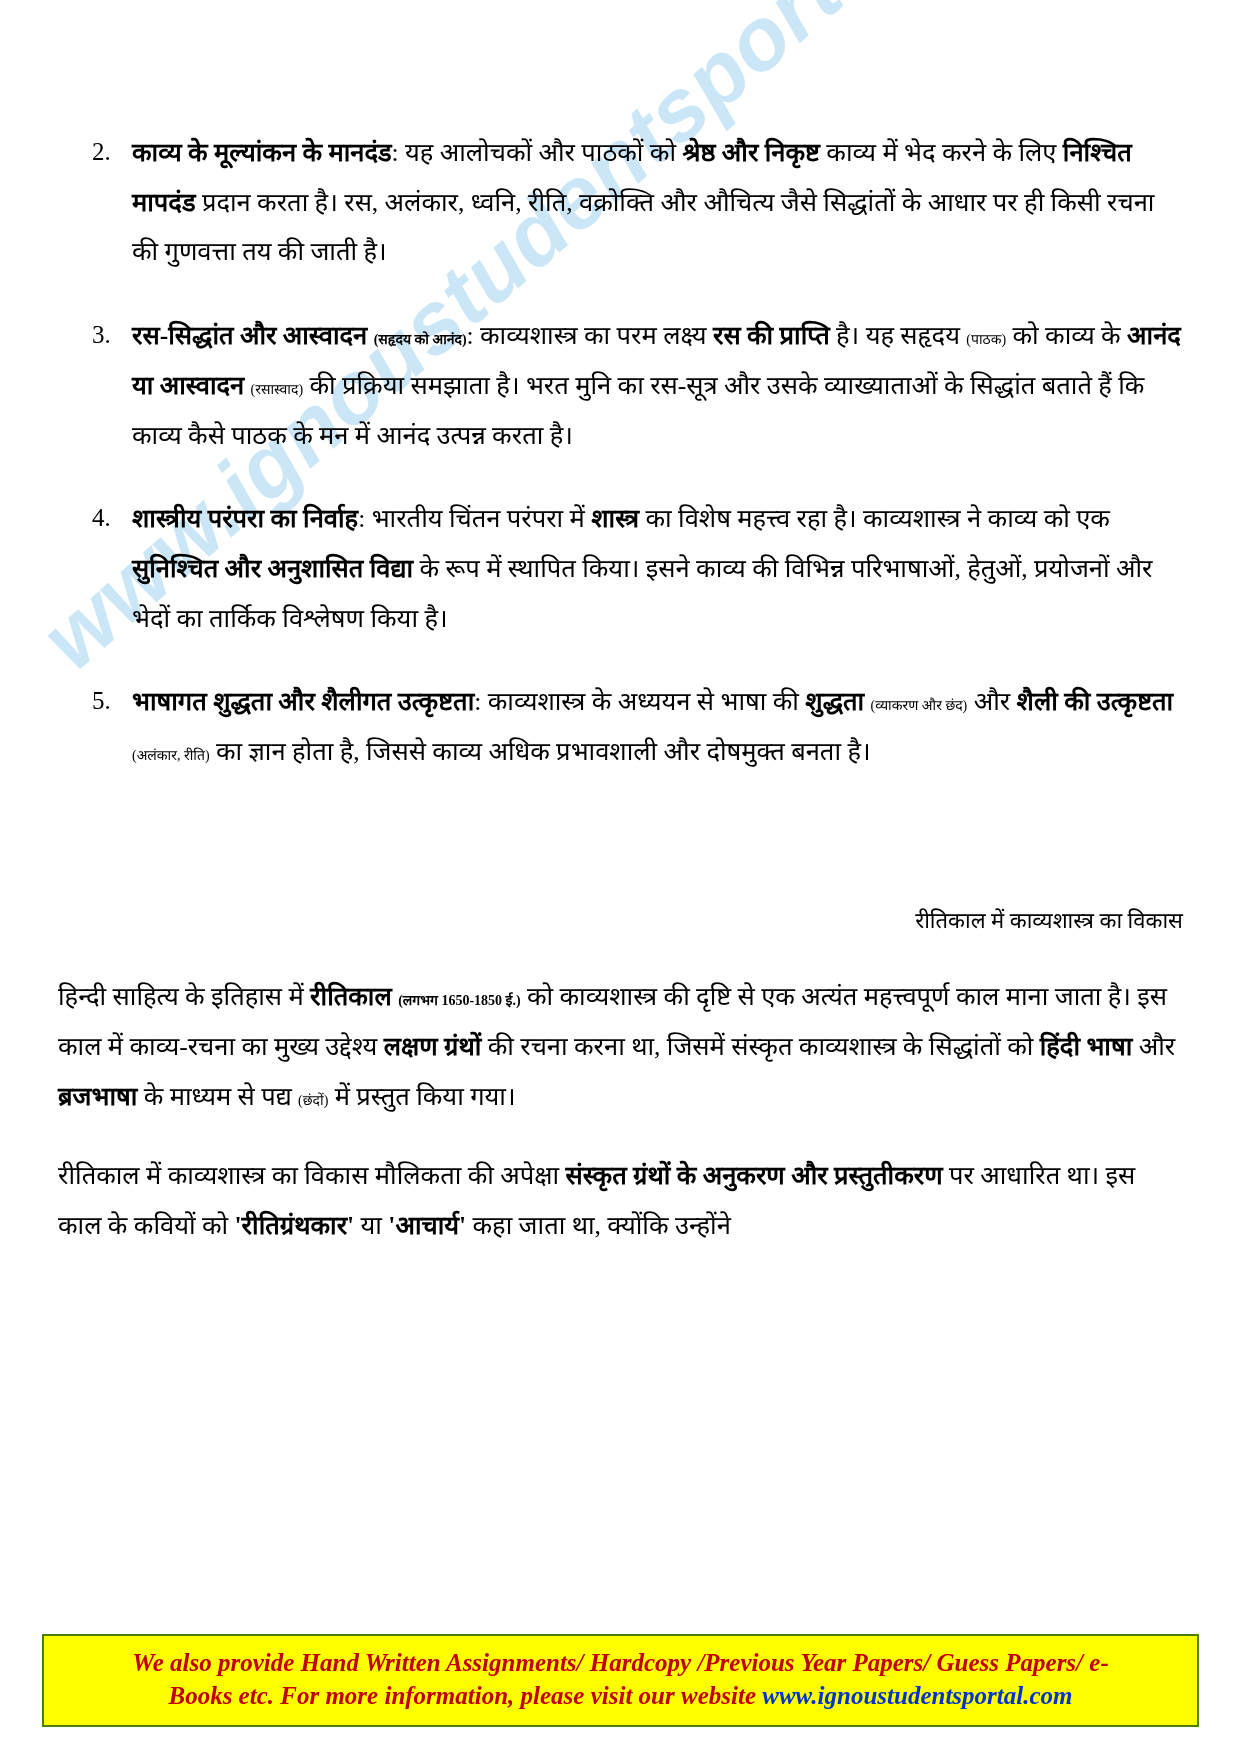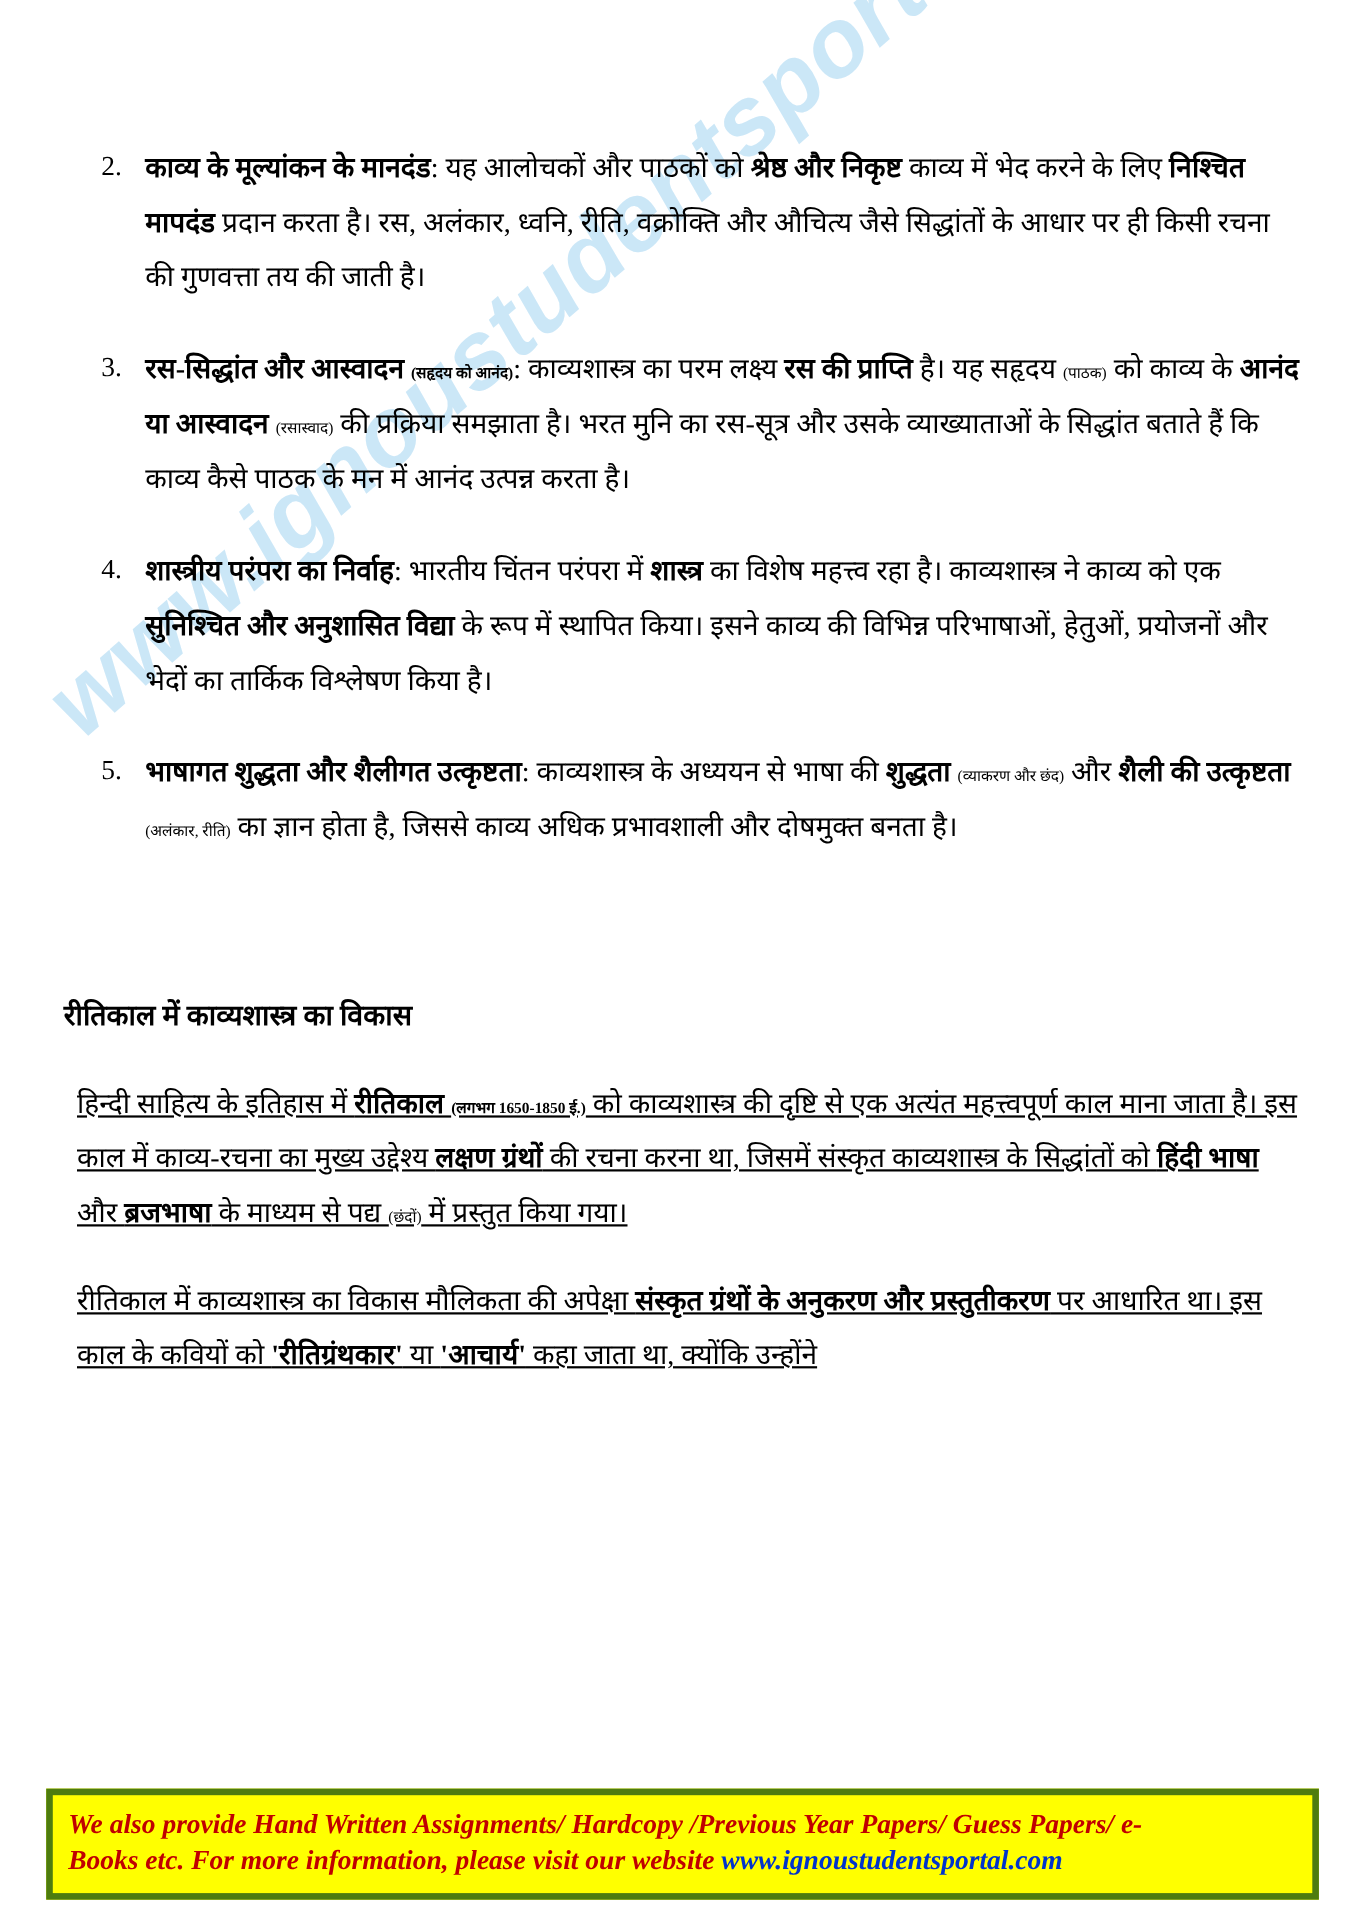--- a/index.html
+++ b/index.html
@@ -75,51 +75,51 @@
     position: absolute;
     left: 34px;
     top: 0;
     font-size: 25px;
     font-weight: 400;
   }
   .b { font-weight: 700; }
   .sm { font-size: 14px; }
 
   h2.section-heading {
-    font-size: 26px;
-    font-weight: 700;
+    font-size: 22px;
+    font-weight: 400;
     margin: 0 0 34px 0;
     line-height: 1.6;
+    text-align: right;
   }
   h3.sub-heading {
     font-size: 26px;
     font-weight: 700;
     margin: 0 0 32px 0;
     line-height: 1.6;
   }
   p.para {
     font-size: 25.5px;
     line-height: 1.95;
-    margin: 0 0 30px 12px;
+    margin: 0 0 30px 0;
     text-align: left;
-    text-decoration: underline;
   }
   .spacer-lg { height: 92px; }
 
   
   #footer-banner {
     position: absolute;
     left: 42px;
     bottom: 28px;
     width: 1157px;
     box-sizing: border-box;
     background: #ffff00;
-    border: 6px solid #4d7c0f;
+    border: 2px solid #4d7c0f;
     padding: 10px 14px 12px 14px;
-    text-align: left;
+    text-align: center;
     z-index: 20;
   }
   #footer-banner .line {
     font-family: "Liberation Serif", serif;
     font-style: italic;
     font-weight: 700;
     font-size: 25px;
     line-height: 1.35;
     color: #c00000;
   }

